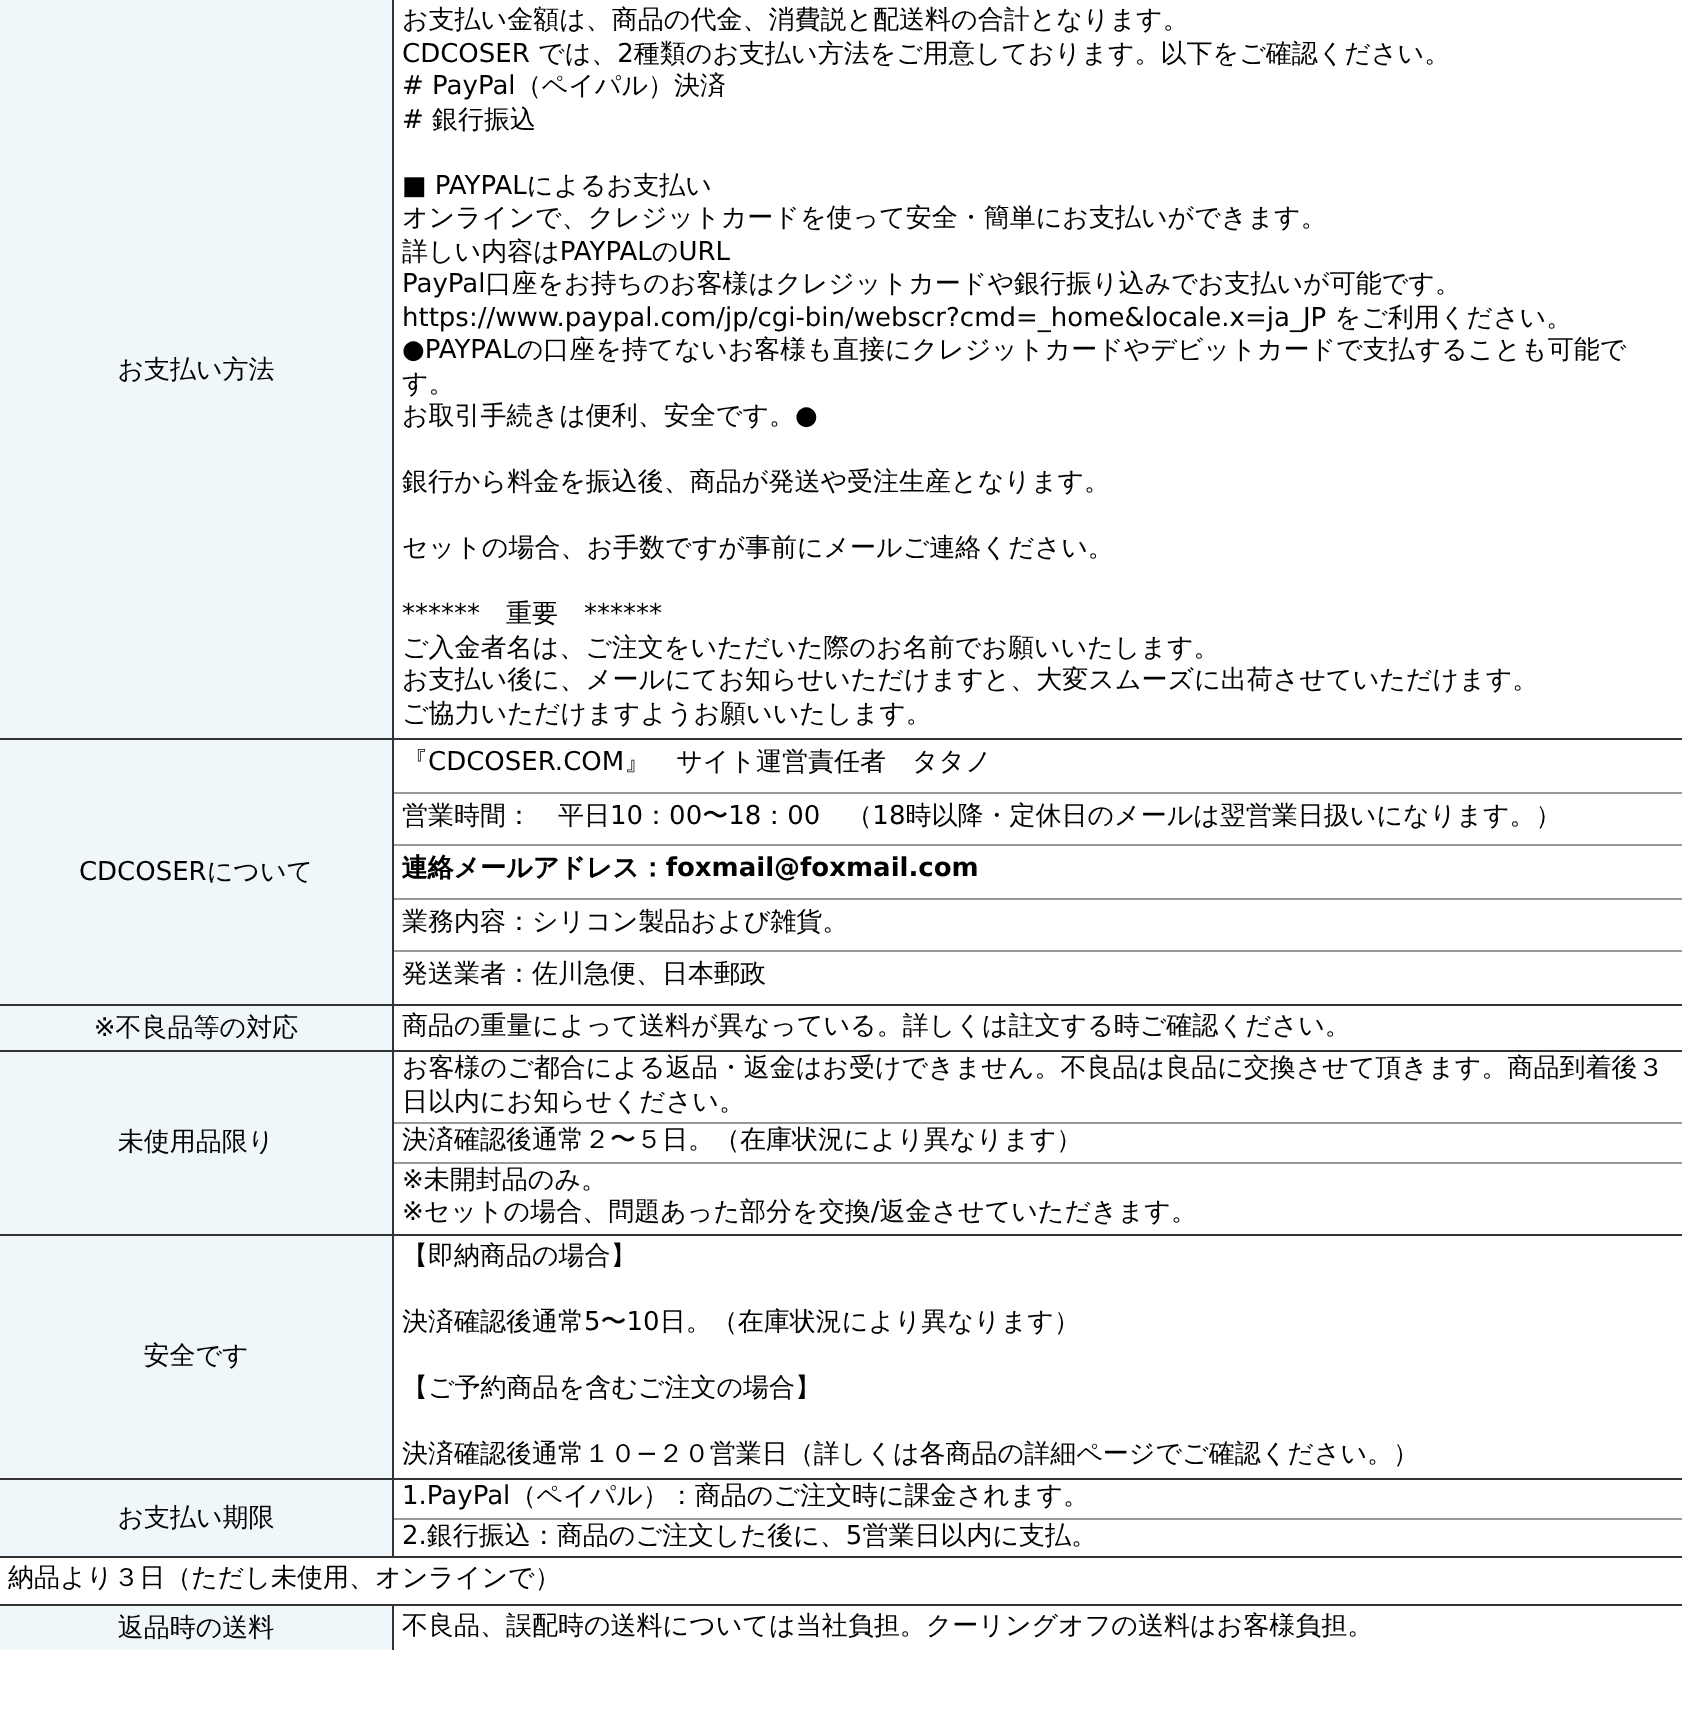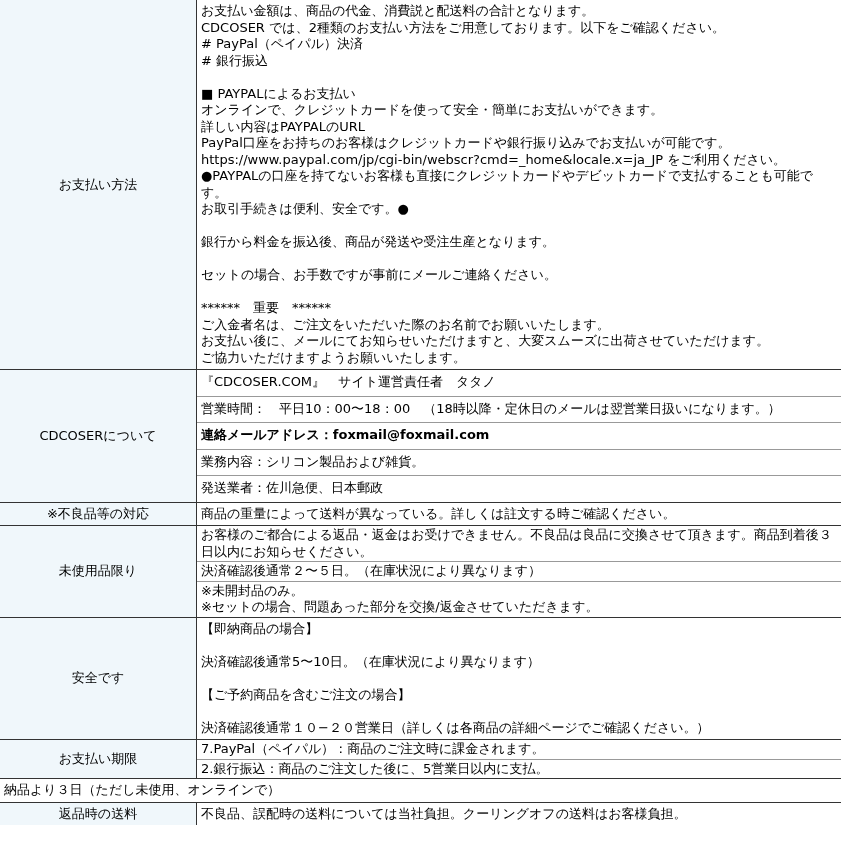--- a/index.html
+++ b/index.html
@@ -147,21 +147,21 @@
           <div class="line">【ご予約商品を含むご注文の場合】</div>
           <div class="line"></div>
           <div class="line">決済確認後通常１０−２０営業日（詳しくは各商品の詳細ページでご確認ください。）</div>
         </div>
       </div>
     </div>
     <div class="row row-6">
       <div class="row-header">お支払い期限</div>
       <div class="row-content">
         <div class="section">
-          <div class="line">7.PayPal（ペイパル）：商品のご注文時に課金されます。</div>
+          <div class="line">1.PayPal（ペイパル）：商品のご注文時に課金されます。</div>
         </div>
         <div class="section">
           <div class="line">2.銀行振込：商品のご注文した後に、5営業日以内に支払。</div>
         </div>
       </div>
     </div>
     <div class="row row-7">
       <div class="row-content">
         <div class="section">
           <div class="line">納品より３日（ただし未使用、オンラインで）</div>

